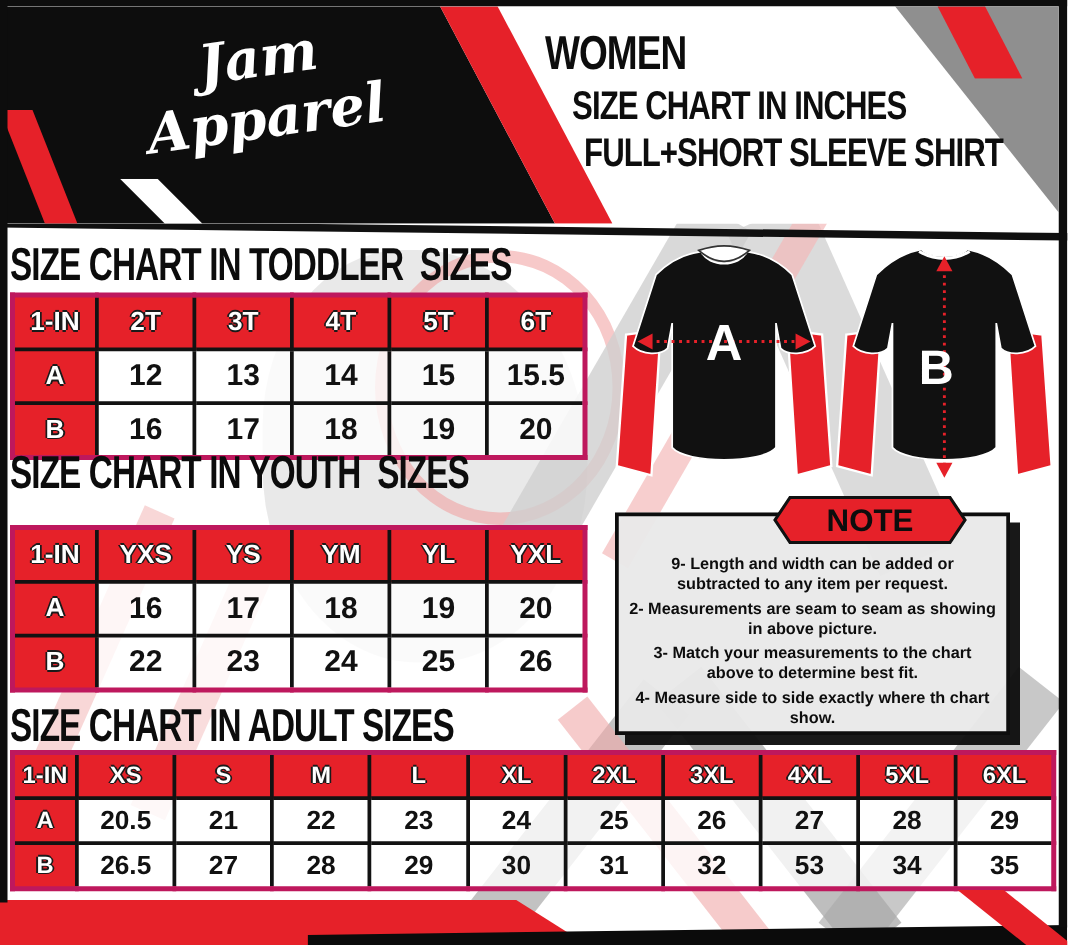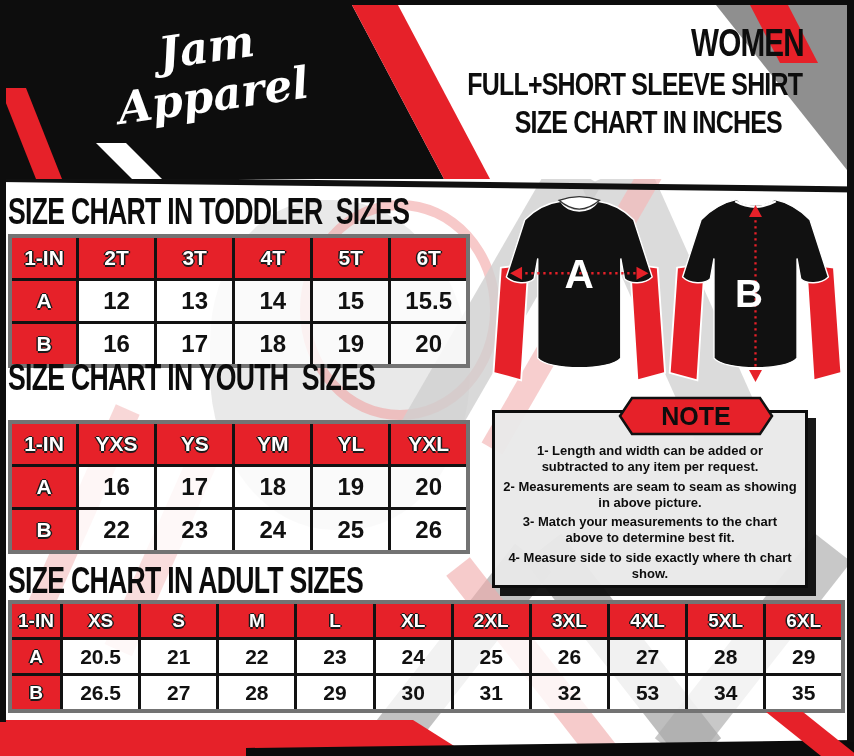--- a/index.html
+++ b/index.html
@@ -27,31 +27,31 @@
   .hb-graystripe{position:absolute;left:748px;top:0;width:75px;height:58px;background:#e62129;
             clip-path:polygon(2px 0,40px 0,70px 58px,32px 58px);}
   .slant-line{position:absolute;left:-3px;top:176px;width:862px;height:6px;background:#101010;
             transform:rotate(0.7deg);transform-origin:left center;z-index:1;}
   
   .brand{position:absolute;left:55px;top:18px;width:310px;text-align:center;color:#fff;
          transform:rotate(-8deg);font-family:"DejaVu Serif",serif;font-style:italic;font-weight:bold;}
   .brand .l1{font-size:44px;line-height:1.1;display:block;}
   .brand .l2{font-size:44px;line-height:1.15;display:block;}
   
-  .htitle{position:absolute;left:420px;top:16px;width:400px;text-align:right;color:#0d0d0d;}
+  .htitle{position:absolute;left:420px;top:16px;width:400px;text-align:left;color:#0d0d0d;}
   .htitle .row{display:block;line-height:1.18;}
   .cond{display:inline-block;transform:scaleX(0.78);transform-origin:center;letter-spacing:-1px;
         font-weight:800;white-space:pre;}
   .htitle .s1{font-size:38px;}
   .htitle .s2{font-size:32px;}
   
   .sec-title{position:absolute;color:#0c0c0c;font-size:37px;z-index:3;}
   .sec-title .cond{transform-origin:left center;transform:scaleX(0.72);}
   
-  table.chart{position:absolute;border-collapse:collapse;border:4px solid #737373;
+  table.chart{position:absolute;border-collapse:collapse;border:4px solid #be185d;
               table-layout:fixed;z-index:3;}
   table.chart td{border:3px solid #121212;text-align:center;vertical-align:middle;padding:0;}
   td.hd{background:#e62129;color:#ffffff;font-weight:800;
         text-shadow:-1.5px 0 #1a1a1a,1.5px 0 #1a1a1a,0 -1.5px #1a1a1a,0 1.5px #1a1a1a;}
   td.val{background:rgba(255,255,255,0.78);color:#111;font-weight:800;}
   .t-small td.hd{font-size:21px;}
   .t-small td.val{font-size:24px;}
   .t-adult td.hd{font-size:19px;}
   .t-adult td.val{font-size:21px;}
   .t-small{left:8px;top:234px;width:462px;}
@@ -107,22 +107,22 @@
     <div class="hb-gray"></div>
     <div class="hb-graystripe"></div>
 
     <div class="brand">
       <span class="l1">Jam</span>
       <span class="l2">Apparel</span>
     </div>
 
     <div class="htitle">
       <span class="row s1"><span class="cond">WOMEN</span></span>
+      <span class="row s2"><span class="cond">SIZE CHART IN INCHES</span></span>
       <span class="row s2"><span class="cond">FULL+SHORT SLEEVE SHIRT</span></span>
-      <span class="row s2"><span class="cond">SIZE CHART IN INCHES</span></span>
     </div>
   </div>
 
   <div class="sec-title" style="left:8px;top:191px;">
     <span class="cond">SIZE CHART IN TODDLER  SIZES</span>
   </div>
   <table class="chart t-small">
     <tbody>
         <tr>
       <td class="hd unit">1-IN</td>
@@ -251,21 +251,21 @@
         <path d="M73,10 Q95,22 117,10" fill="none" stroke="#ffffff" stroke-width="2.5"></path>
         <line x1="95" y1="24" x2="95" y2="196" stroke="#e62129" stroke-width="2.5" stroke-dasharray="2.5,4"></line>
         <polygon points="95,14 88,27 102,27" fill="#e62129"></polygon>
         <polygon points="95,206 88,193 102,193" fill="#e62129"></polygon>
         <text x="88" y="125" text-anchor="middle" font-size="42" font-weight="bold" fill="#ffffff" font-family="Liberation Sans, sans-serif">B</text>
       </g>
     </svg>
   </div>
 
   <div class="note-box">
-    <p class="note-item">1- Length and width can be added or subtracted to any item per request.</p>
+    <p class="note-item">9- Length and width can be added or subtracted to any item per request.</p>
     <p class="note-item">2- Measurements are seam to seam  as showing in above picture.</p>
     <p class="note-item">3- Match your measurements to the chart above to determine best fit.</p>
     <p class="note-item">4- Measure side to side exactly where th chart show.</p>
   </div>
   <div class="note-ribbon">
     <svg width="156" height="40" viewBox="0 0 156 40">
       <polygon points="14,2 142,2 154,20 142,38 14,38 2,20" fill="#e62129" stroke="#111111" stroke-width="2.5"></polygon>
       <text x="78" y="29" text-anchor="middle" font-size="25" font-weight="900" fill="#0d0d0d" font-family="Liberation Sans, sans-serif">NOTE</text>
     </svg>
   </div>

